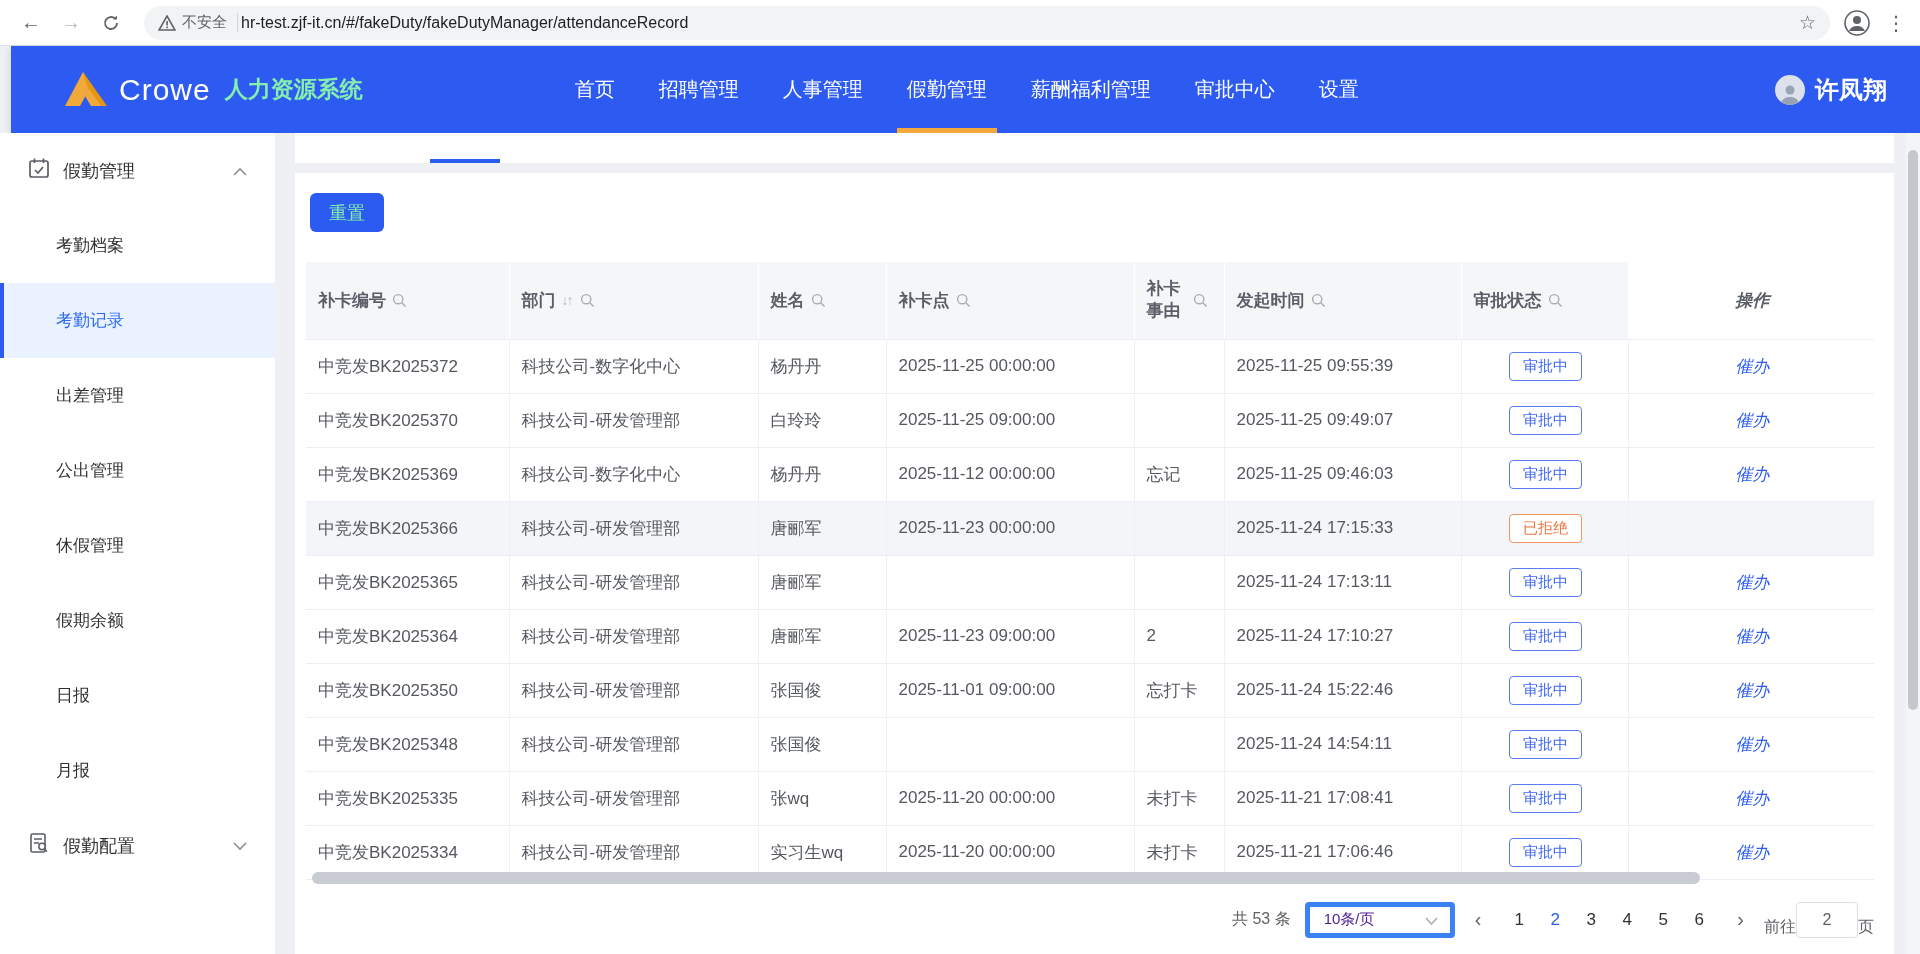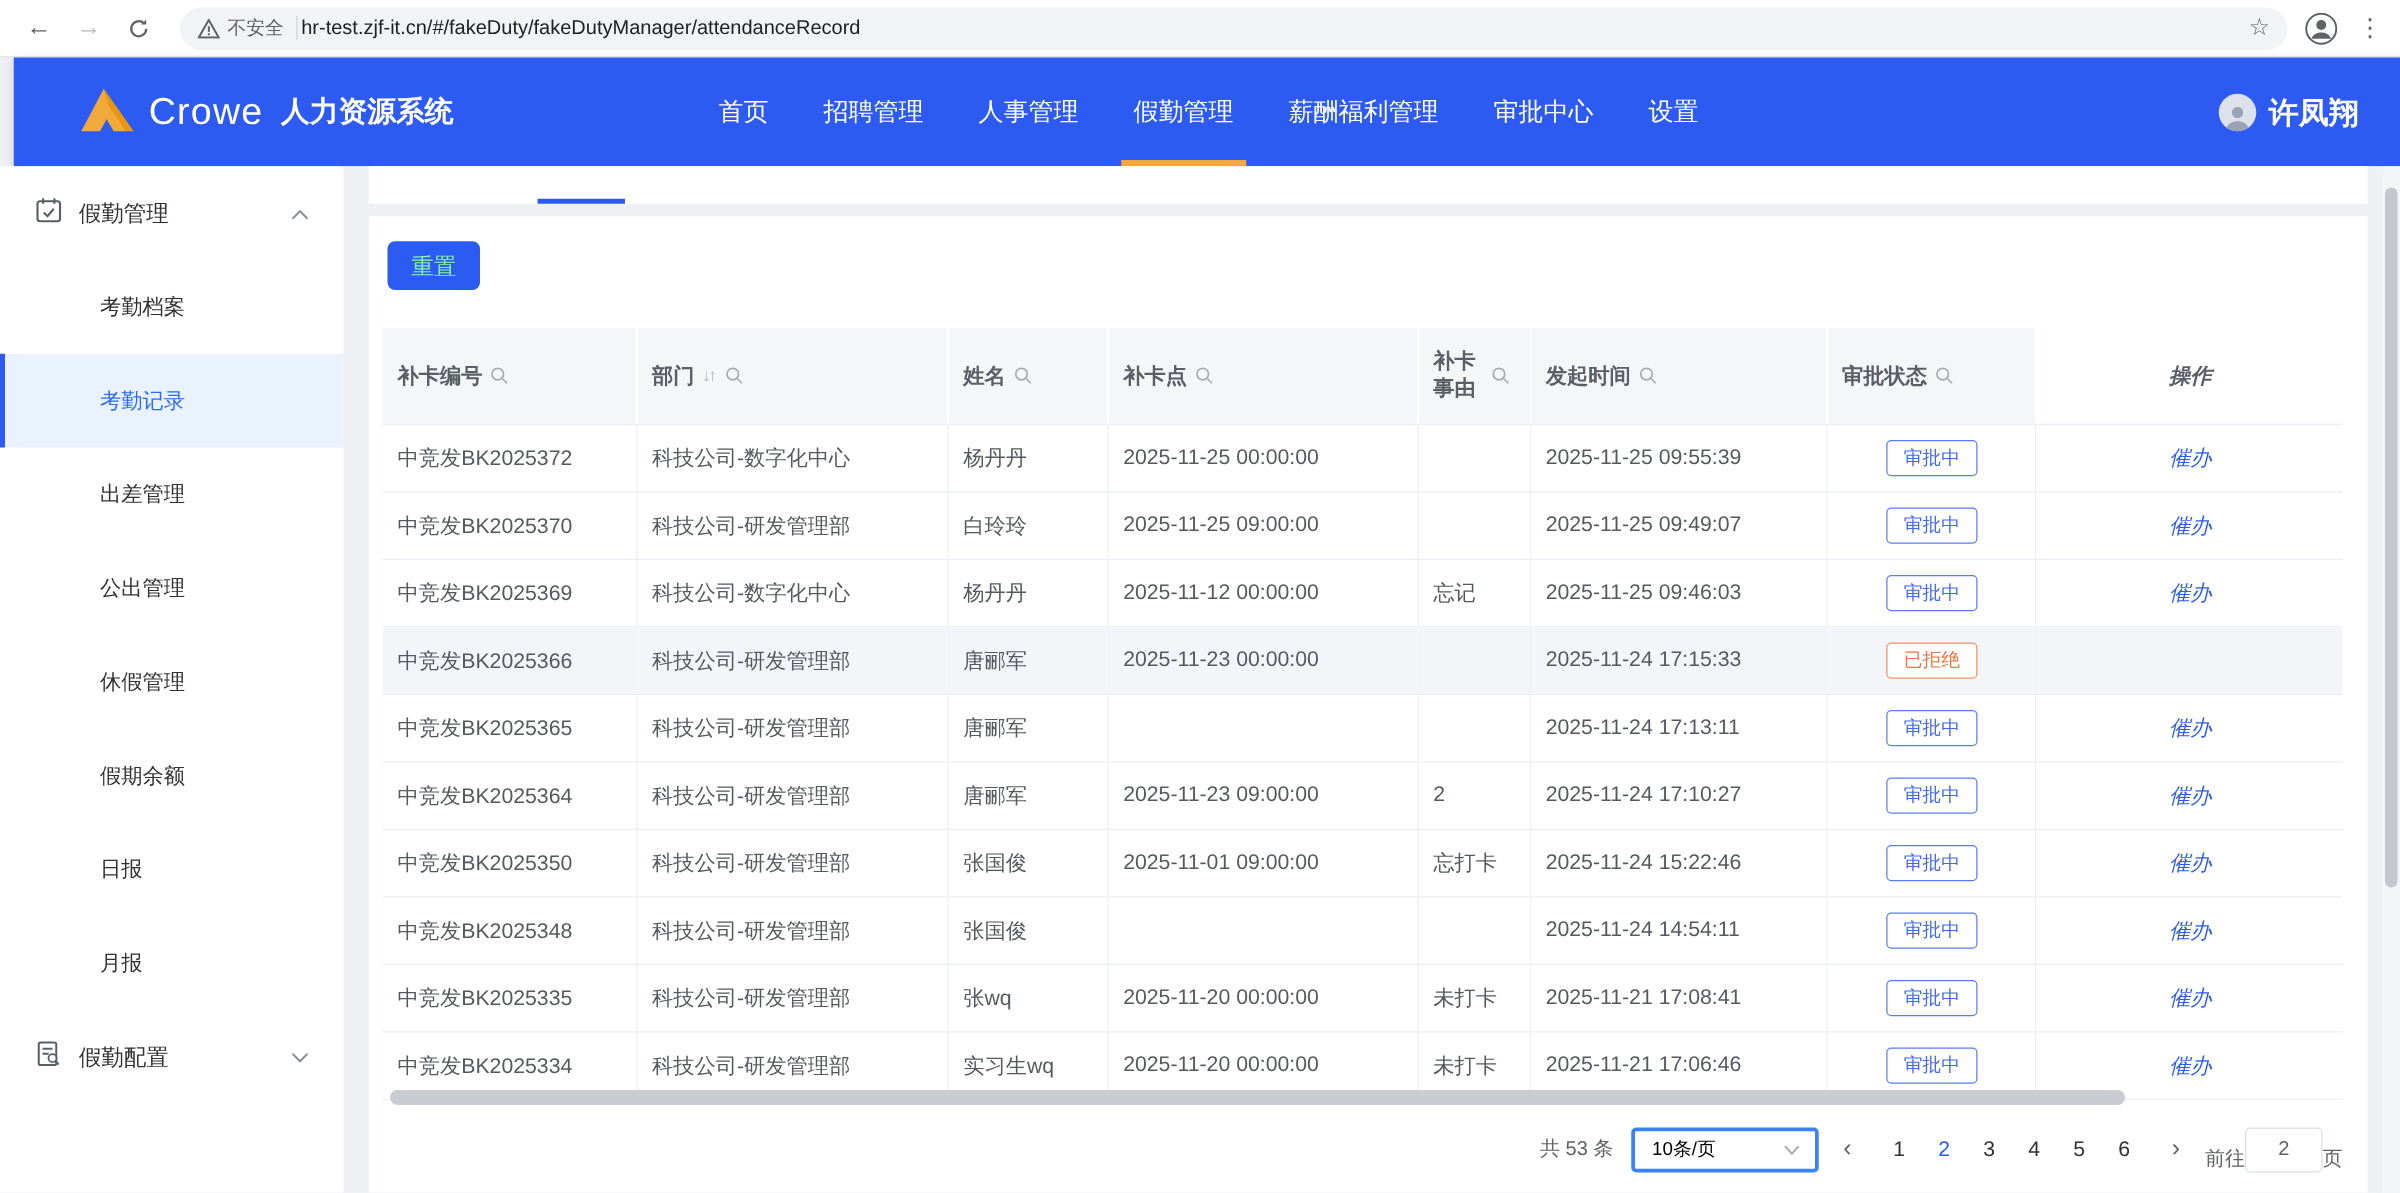--- a/index.html
+++ b/index.html
@@ -21,37 +21,37 @@
   .omni-star { margin-left:auto; font-size:19px; color:#5f6368; }
   .chrome-right { display:flex; align-items:center; gap:16px; margin-left:4px; }
   .profile-ic svg { display:block; }
   .dots { font-size:20px; color:#5f6368; letter-spacing:0; line-height:1; }
 
   
   .appbar { position:absolute; left:0; top:46px; width:1920px; height:87px; background:#2d5af0;
     display:flex; align-items:center; padding:0 20px 0 52px; box-shadow:0 2px 8px rgba(0,0,0,.15);margin-left:11px; }
   .logo-tri { margin-right:10px; }
   .brand { color:#fff; font-size:30px; letter-spacing:1px; margin-right:14px; font-weight:400; }
-  .apptitle { color:#ffffff; font-size:23px; font-weight:bold; }
+  .apptitle { color:#86efac; font-size:23px; font-weight:bold; }
   .mainnav { display:flex; align-items:stretch; height:87px; margin-left:190px; }
   .nav-item { display:flex; align-items:center; padding:0 22px; color:#fff; font-size:20px;
     cursor:pointer; position:relative; }
   .nav-item.active::after { content:""; position:absolute; left:12px; right:12px; bottom:0;
     height:5px; background:#f5a83b; }
   .appuser { margin-left:auto; display:flex; align-items:center; gap:10px; padding-right:24px; }
   .avatar { width:30px; height:30px; border-radius:50%; background:#dde1ec; display:flex;
     align-items:flex-end; justify-content:center; overflow:hidden; }
   .username { color:#fff; font-size:24px; font-weight:bold; }
 
   
   .sidebar { position:absolute; left:0; top:133px; width:275px; bottom:0; background:#fff; }
   .side-group { height:75px; display:flex; align-items:center; padding:0 28px; font-size:18px;
     color:#303133; cursor:pointer; }
   .side-group .glabel { margin-left:13px; flex:1; }
-  .side-item { height:75px; display:flex; align-items:center; padding-left:80px; font-size:17px;
+  .side-item { height:75px; display:flex; align-items:center; padding-left:56px; font-size:17px;
     color:#303133; cursor:pointer; position:relative; }
   .side-item.active { background:#e9f2fe; color:#2d6bf3;font-family:Liberation Mono, monospace; }
   .side-item.active::before { content:""; position:absolute; left:0; top:0; bottom:0; width:4px;
     background:#2d5af0; }
   .chev { color:#8a8f99; }
 
   
   .main { position:absolute; left:275px; top:133px; right:14px; bottom:0; background:#eef0f3;
     padding:0 12px 0 20px; }
   .tabstrip { height:30px; background:#fff; position:relative; }
@@ -79,22 +79,22 @@
   .badge { display:inline-block; padding:4px 13px; border-radius:4px; font-size:15px; background:#fff; }
   .badge.pending { color:#4168f0; border:1px solid #5a7df5; }
   .badge.rejected { color:#ee7340; border:1px solid #f1925f; }
   .link-action { color:#2b5bf0; cursor:pointer; font-size:17px; }
   .hscroll { position:absolute; left:6px; bottom:-4px; width:1388px; height:12px; border-radius:6px;
     background:#c9ccd2; }
 
   
   .pager { display:flex; align-items:center; justify-content:flex-end; gap:14px; margin:22px 20px 0 0;
     font-size:16px; color:#606266; }
-  .pg-select { width:150px; height:36px; border:3px solid #3b82f6; border-radius:4px; display:flex;
-    align-items:center; padding:0 12px 0 14px; color:#000000; font-size:15px; }
+  .pg-select { width:150px; height:36px; border:5px solid #3b82f6; border-radius:4px; display:flex;
+    align-items:center; padding:0 12px 0 14px; color:#4c1d95; font-size:15px; }
   .pg-select .sel-chev { margin-left:auto; color:#a8abb2; }
   .pg-arrow { font-size:20px; color:#606266; padding:0 6px; cursor:pointer; }
   .pg-pages { display:flex; align-items:center; }
   .pg-num { min-width:36px; text-align:center; font-size:17px; color:#303133; cursor:pointer; }
   .pg-num.active { color:#2b5bf0; }
   .pg-goto { display:flex; align-items:flex-end; gap:0; }
   .pg-input { width:62px; height:36px; border:1px solid #dcdfe6; border-radius:4px; text-align:center;
     font-size:16px; color:#606266; font-family:inherit; }
 
   

